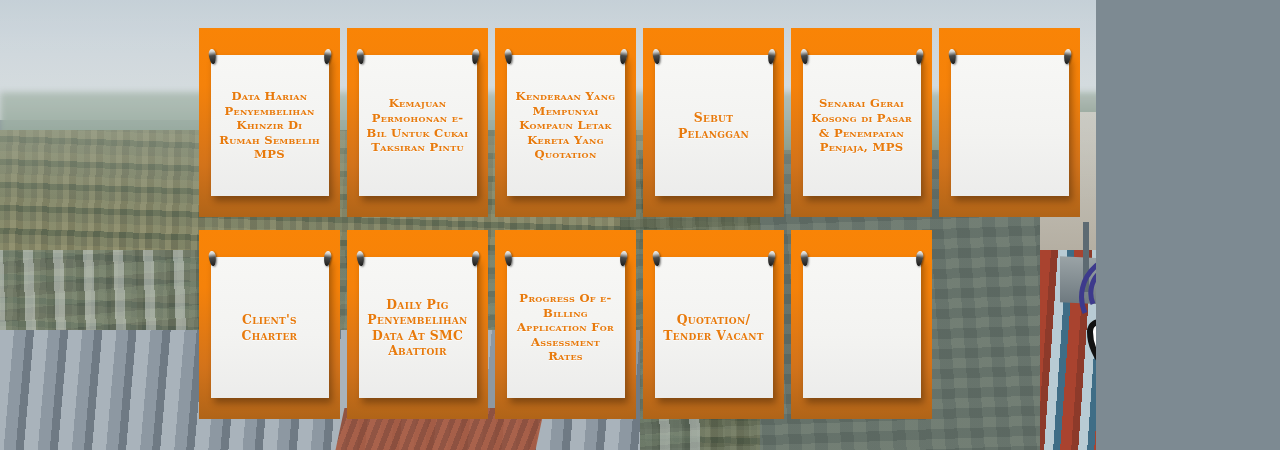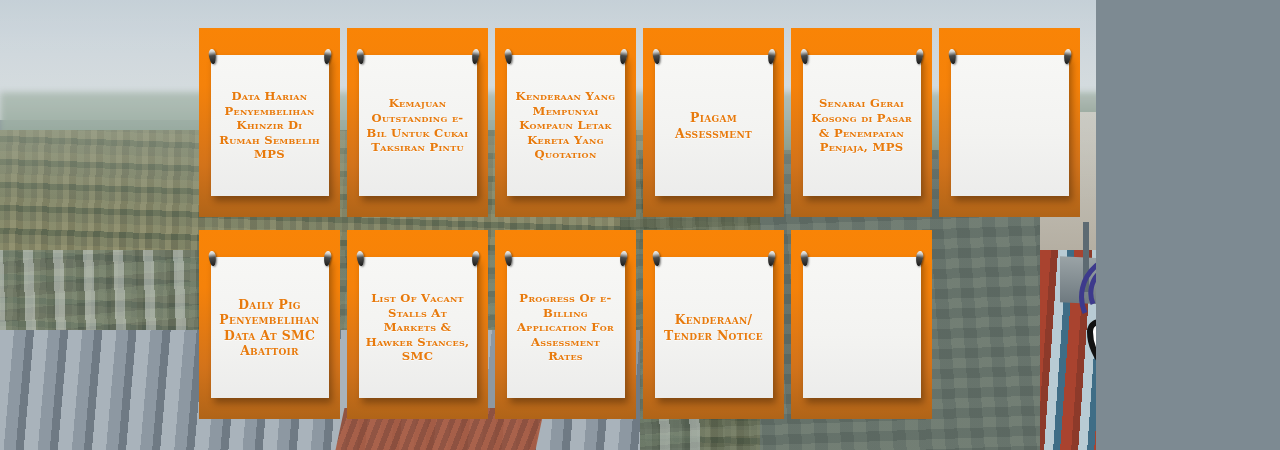--- a/index.html
+++ b/index.html
@@ -163,76 +163,76 @@
         <div class="sheet">
           <span class="pin left"></span>
           <span class="pin right"></span>
           <div class="tile-label sm">Data Harian Penyembelihan Khinzir Di Rumah Sembelih MPS</div>
         </div>
       </div>
       <div class="tile">
         <div class="sheet">
           <span class="pin left"></span>
           <span class="pin right"></span>
-          <div class="tile-label sm">Kemajuan Outstanding e-Bil Untuk Cukai Taksiran Pintu</div>
+          <div class="tile-label sm">Kemajuan Permohonan e-Bil Untuk Cukai Taksiran Pintu</div>
         </div>
       </div>
       <div class="tile">
         <div class="sheet">
           <span class="pin left"></span>
           <span class="pin right"></span>
           <div class="tile-label sm">Kenderaan Yang Mempunyai Kompaun Letak Kereta Yang Quotation</div>
         </div>
       </div>
       <div class="tile">
         <div class="sheet">
           <span class="pin left"></span>
           <span class="pin right"></span>
-          <div class="tile-label">Piagam Assessment</div>
+          <div class="tile-label">Sebut Pelanggan</div>
         </div>
       </div>
       <div class="tile">
         <div class="sheet">
           <span class="pin left"></span>
           <span class="pin right"></span>
           <div class="tile-label sm">Senarai Gerai Kosong di Pasar &amp; Penempatan Penjaja, MPS</div>
         </div>
       </div>
       <div class="tile">
         <div class="sheet">
           <span class="pin left"></span>
           <span class="pin right"></span>
         </div>
       </div>
       <div class="tile">
         <div class="sheet">
           <span class="pin left"></span>
           <span class="pin right"></span>
+          <div class="tile-label">Client's Charter</div>
+        </div>
+      </div>
+      <div class="tile">
+        <div class="sheet">
+          <span class="pin left"></span>
+          <span class="pin right"></span>
           <div class="tile-label">Daily Pig Penyembelihan Data At SMC Abattoir</div>
         </div>
       </div>
       <div class="tile">
         <div class="sheet">
           <span class="pin left"></span>
           <span class="pin right"></span>
-          <div class="tile-label sm">List Of Vacant Stalls At Markets &amp; Hawker Stances, SMC</div>
-        </div>
-      </div>
-      <div class="tile">
-        <div class="sheet">
-          <span class="pin left"></span>
-          <span class="pin right"></span>
           <div class="tile-label sm">Progress Of e-Billing Application For Assessment Rates</div>
         </div>
       </div>
       <div class="tile">
         <div class="sheet">
           <span class="pin left"></span>
           <span class="pin right"></span>
-          <div class="tile-label">Kenderaan/ Tender Notice</div>
+          <div class="tile-label">Quotation/ Tender Vacant</div>
         </div>
       </div>
       <div class="tile">
         <div class="sheet">
           <span class="pin left"></span>
           <span class="pin right"></span>
         </div>
       </div>
     </div>
 

